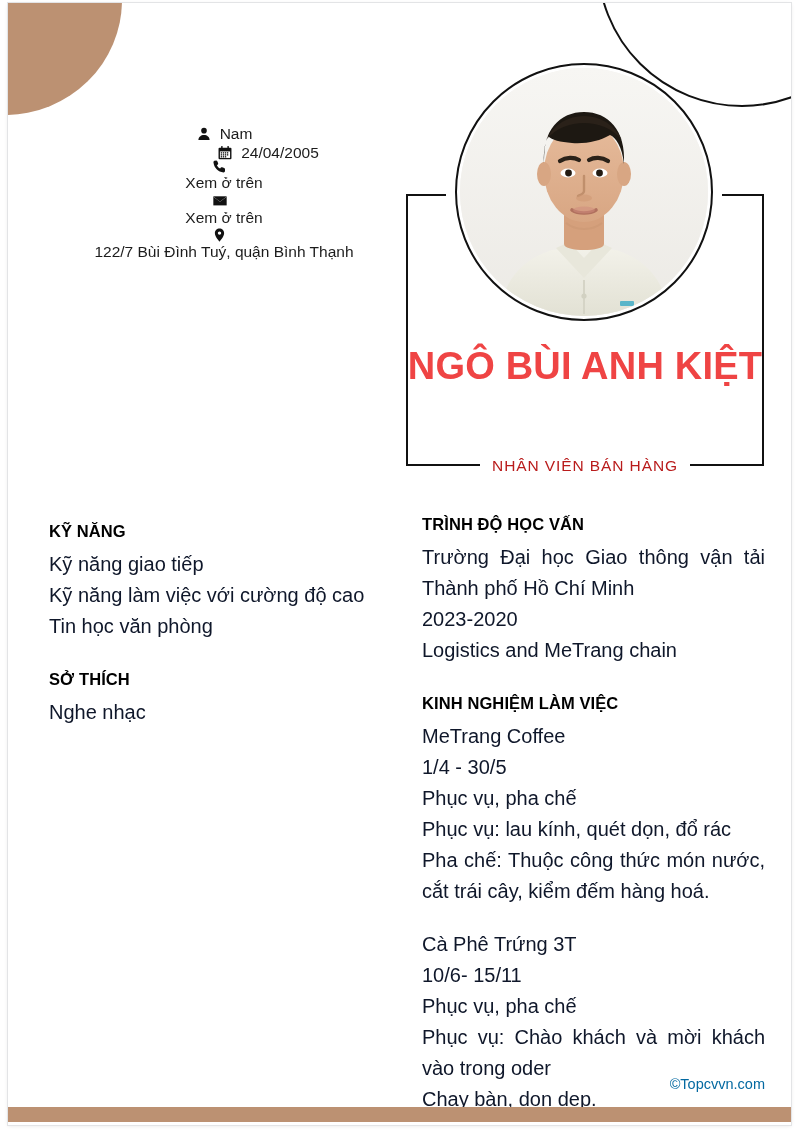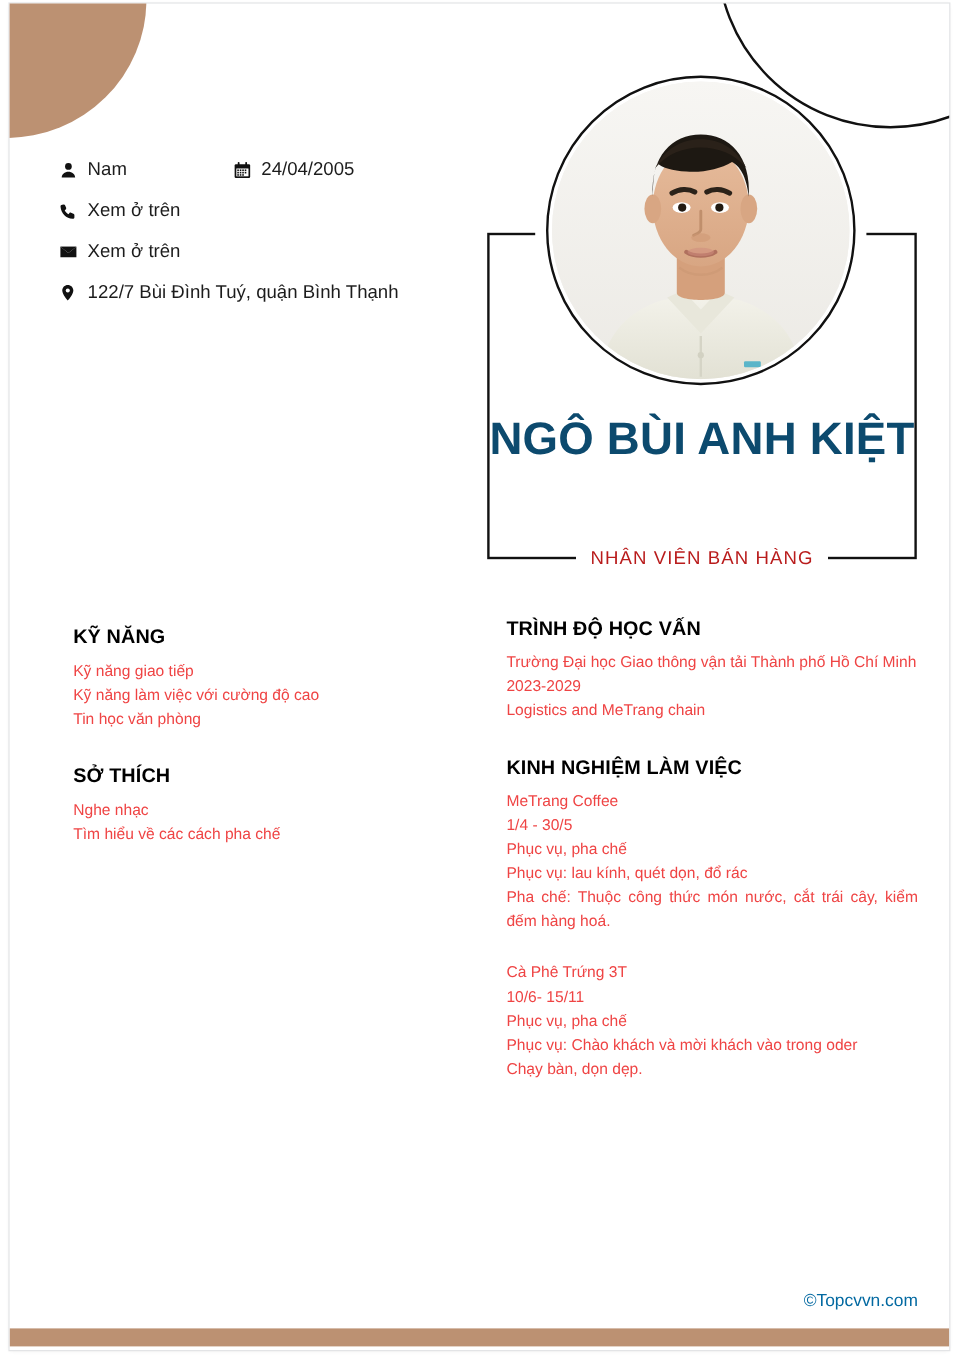--- a/index.html
+++ b/index.html
@@ -58,20 +58,21 @@
   .contact {
     position: absolute;
     left: 41px;
     top: 122px;
     width: 350px;
   }
   .c-row {
     display: flex;
     align-items: center;
     height: 34px;
+    flex-direction: column;
   }
   .c-ico {
     width: 24px;
     min-width: 24px;
     display: flex;
     align-items: center;
     justify-content: flex-start;
     color: #111111;
   }
   .c-ico svg { display: block; }
@@ -134,21 +135,21 @@
   .name {
     position: absolute;
     left: 398px;
     top: 333px;
     width: 358px;
     text-align: center;
     font-size: 38px;
     font-weight: bold;
     letter-spacing: 0.2px;
     line-height: 1.58;
-    color: #0c4a6e;
+    color: #ef4444;
     z-index: 6;
   }
   .jobtitle-wrap {
     position: absolute;
     left: 398px;
     top: 451px;
     width: 358px;
     text-align: center;
     z-index: 6;
   }
@@ -161,40 +162,39 @@
     color: #b91c1c;
     line-height: 1.5;
   }
 
   
   .col-left {
     position: absolute;
     left: 41px;
     top: 517px;
     width: 345px;
-    margin-left: 12px;
   }
   .col-right {
     position: absolute;
     left: 414px;
     top: 510px;
     width: 343px;
   }
   .sec-head {
     font-size: 16.5px;
     font-weight: bold;
     color: #000000;
     letter-spacing: 0.1px;
     margin: 0 0 6px 0;
     line-height: 1.4;
   }
   .sec-head.spaced { margin-top: 26px; }
   .line {
-    font-size: 13px;
-    color: #ef4444;
+    font-size: 20px;
+    color: #0f172a;
     line-height: 1.55;
     margin: 0;
   }
   .line.justify {
     text-align: justify;
     text-justify: inter-word;
   }
   .block-gap { height: 22px; }
   .rblock { margin-bottom: 0; }
 
@@ -363,31 +363,30 @@
       <div>
         <div class="sec-head">KỸ NĂNG</div>
         <p class="line">Kỹ năng giao tiếp</p>
         <p class="line">Kỹ năng làm việc với cường độ cao</p>
         <p class="line">Tin học văn phòng</p>
       </div>
 
       <div>
         <div class="sec-head spaced">SỞ THÍCH</div>
         <p class="line">Nghe nhạc</p>
-        <p class="line">Tìm hiểu về các cách pha chế</p>
       </div>
 
     </div>
 
     <div class="col-right">
 
       <div>
         <div class="sec-head">TRÌNH ĐỘ HỌC VẤN</div>
         <p class="line justify">Trường Đại học Giao thông vận tải Thành phố Hồ Chí Minh</p>
-        <p class="line">2023-2029</p>
+        <p class="line">2023-2020</p>
         <p class="line">Logistics and MeTrang chain</p>
       </div>
 
       <div>
         <div class="sec-head spaced">KINH NGHIỆM LÀM VIỆC</div>
 
         <div class="rblock">
           <p class="line">MeTrang Coffee</p>
           <p class="line">1/4 - 30/5</p>
           <p class="line">Phục vụ, pha chế</p>

